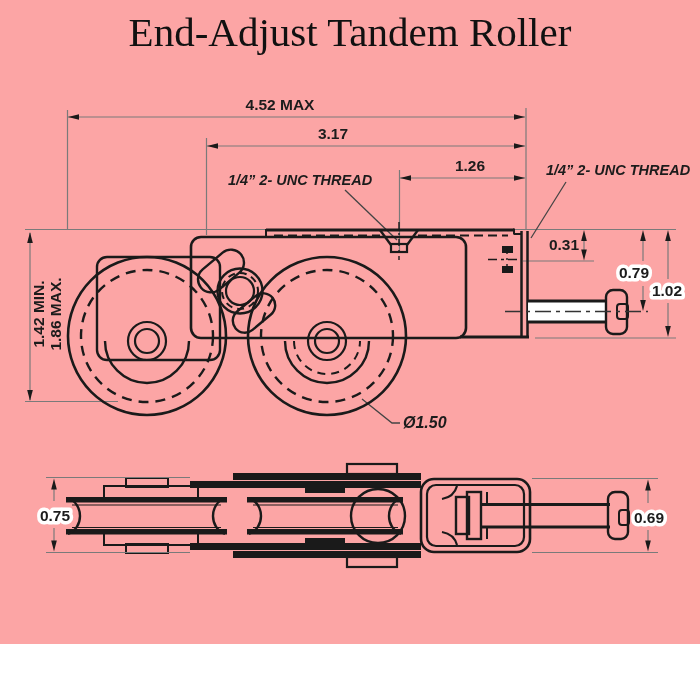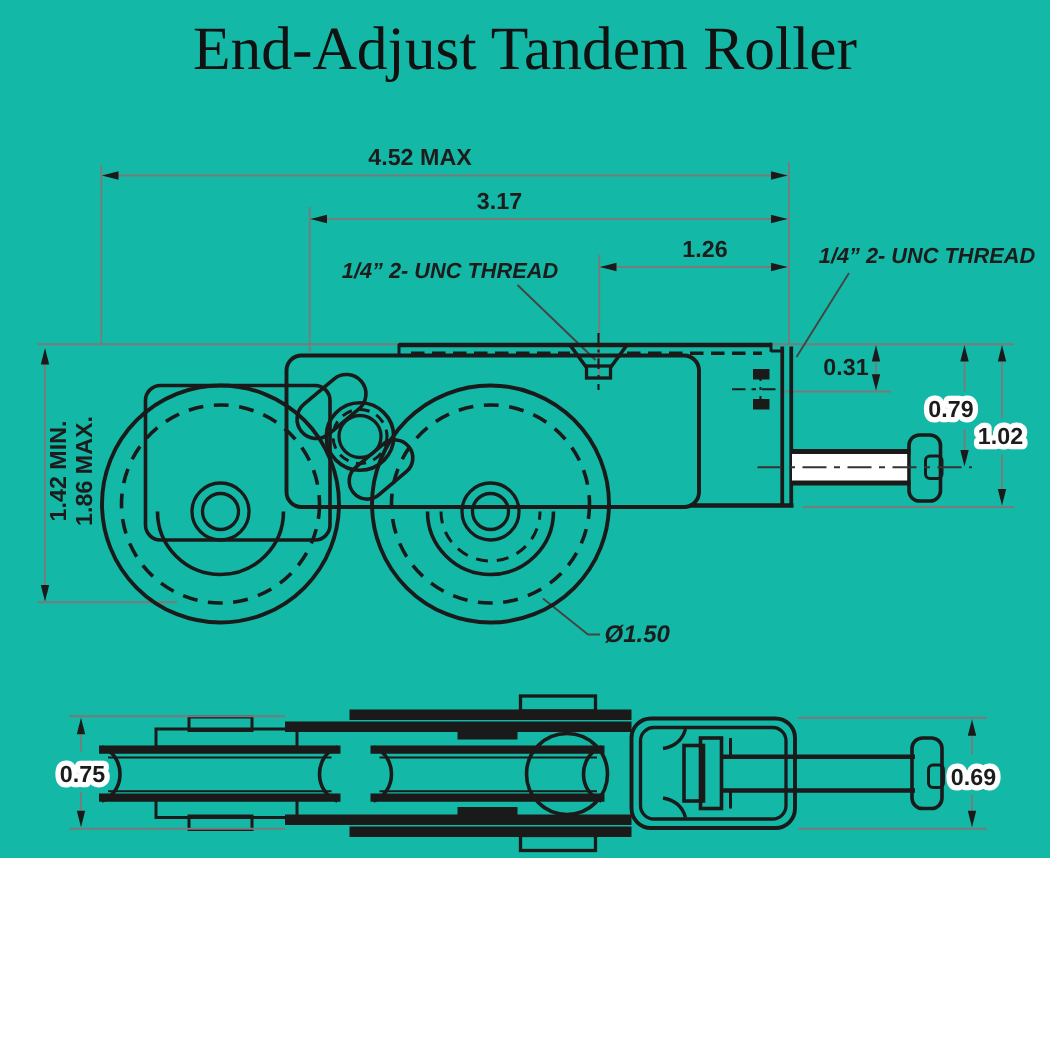--- a/index.html
+++ b/index.html
@@ -1,16 +1,16 @@
 <!DOCTYPE html>
 <html><head>
 <meta charset="utf-8">
 <style>
   html,body{margin:0;padding:0;background:#fff;}
-  .stage{position:relative;width:700px;height:572px;background:#14b8a6;overflow:hidden;
+  .stage{position:relative;width:700px;height:644px;background:#fca5a5;overflow:hidden;
          font-family:"Liberation Sans",sans-serif;}
   svg{display:block;}
   text{fill:#1c1c1c;}
   .ttl{font-family:"Liberation Serif",serif;font-size:41px;fill:#111;}
   .dim{font-family:"Liberation Sans",sans-serif;font-weight:bold;font-size:15.5px;}
   .thr{font-family:"Liberation Sans",sans-serif;font-weight:bold;font-style:italic;font-size:14.5px;}
   .halo{paint-order:stroke;stroke:#ffffff;stroke-width:7px;stroke-linejoin:round;}
   .ext{stroke:#7a7a7a;stroke-width:1.2;fill:none;}
   .ldr{stroke:#444;stroke-width:1.3;fill:none;}
   .ink{stroke:#1a1a1a;fill:none;}

